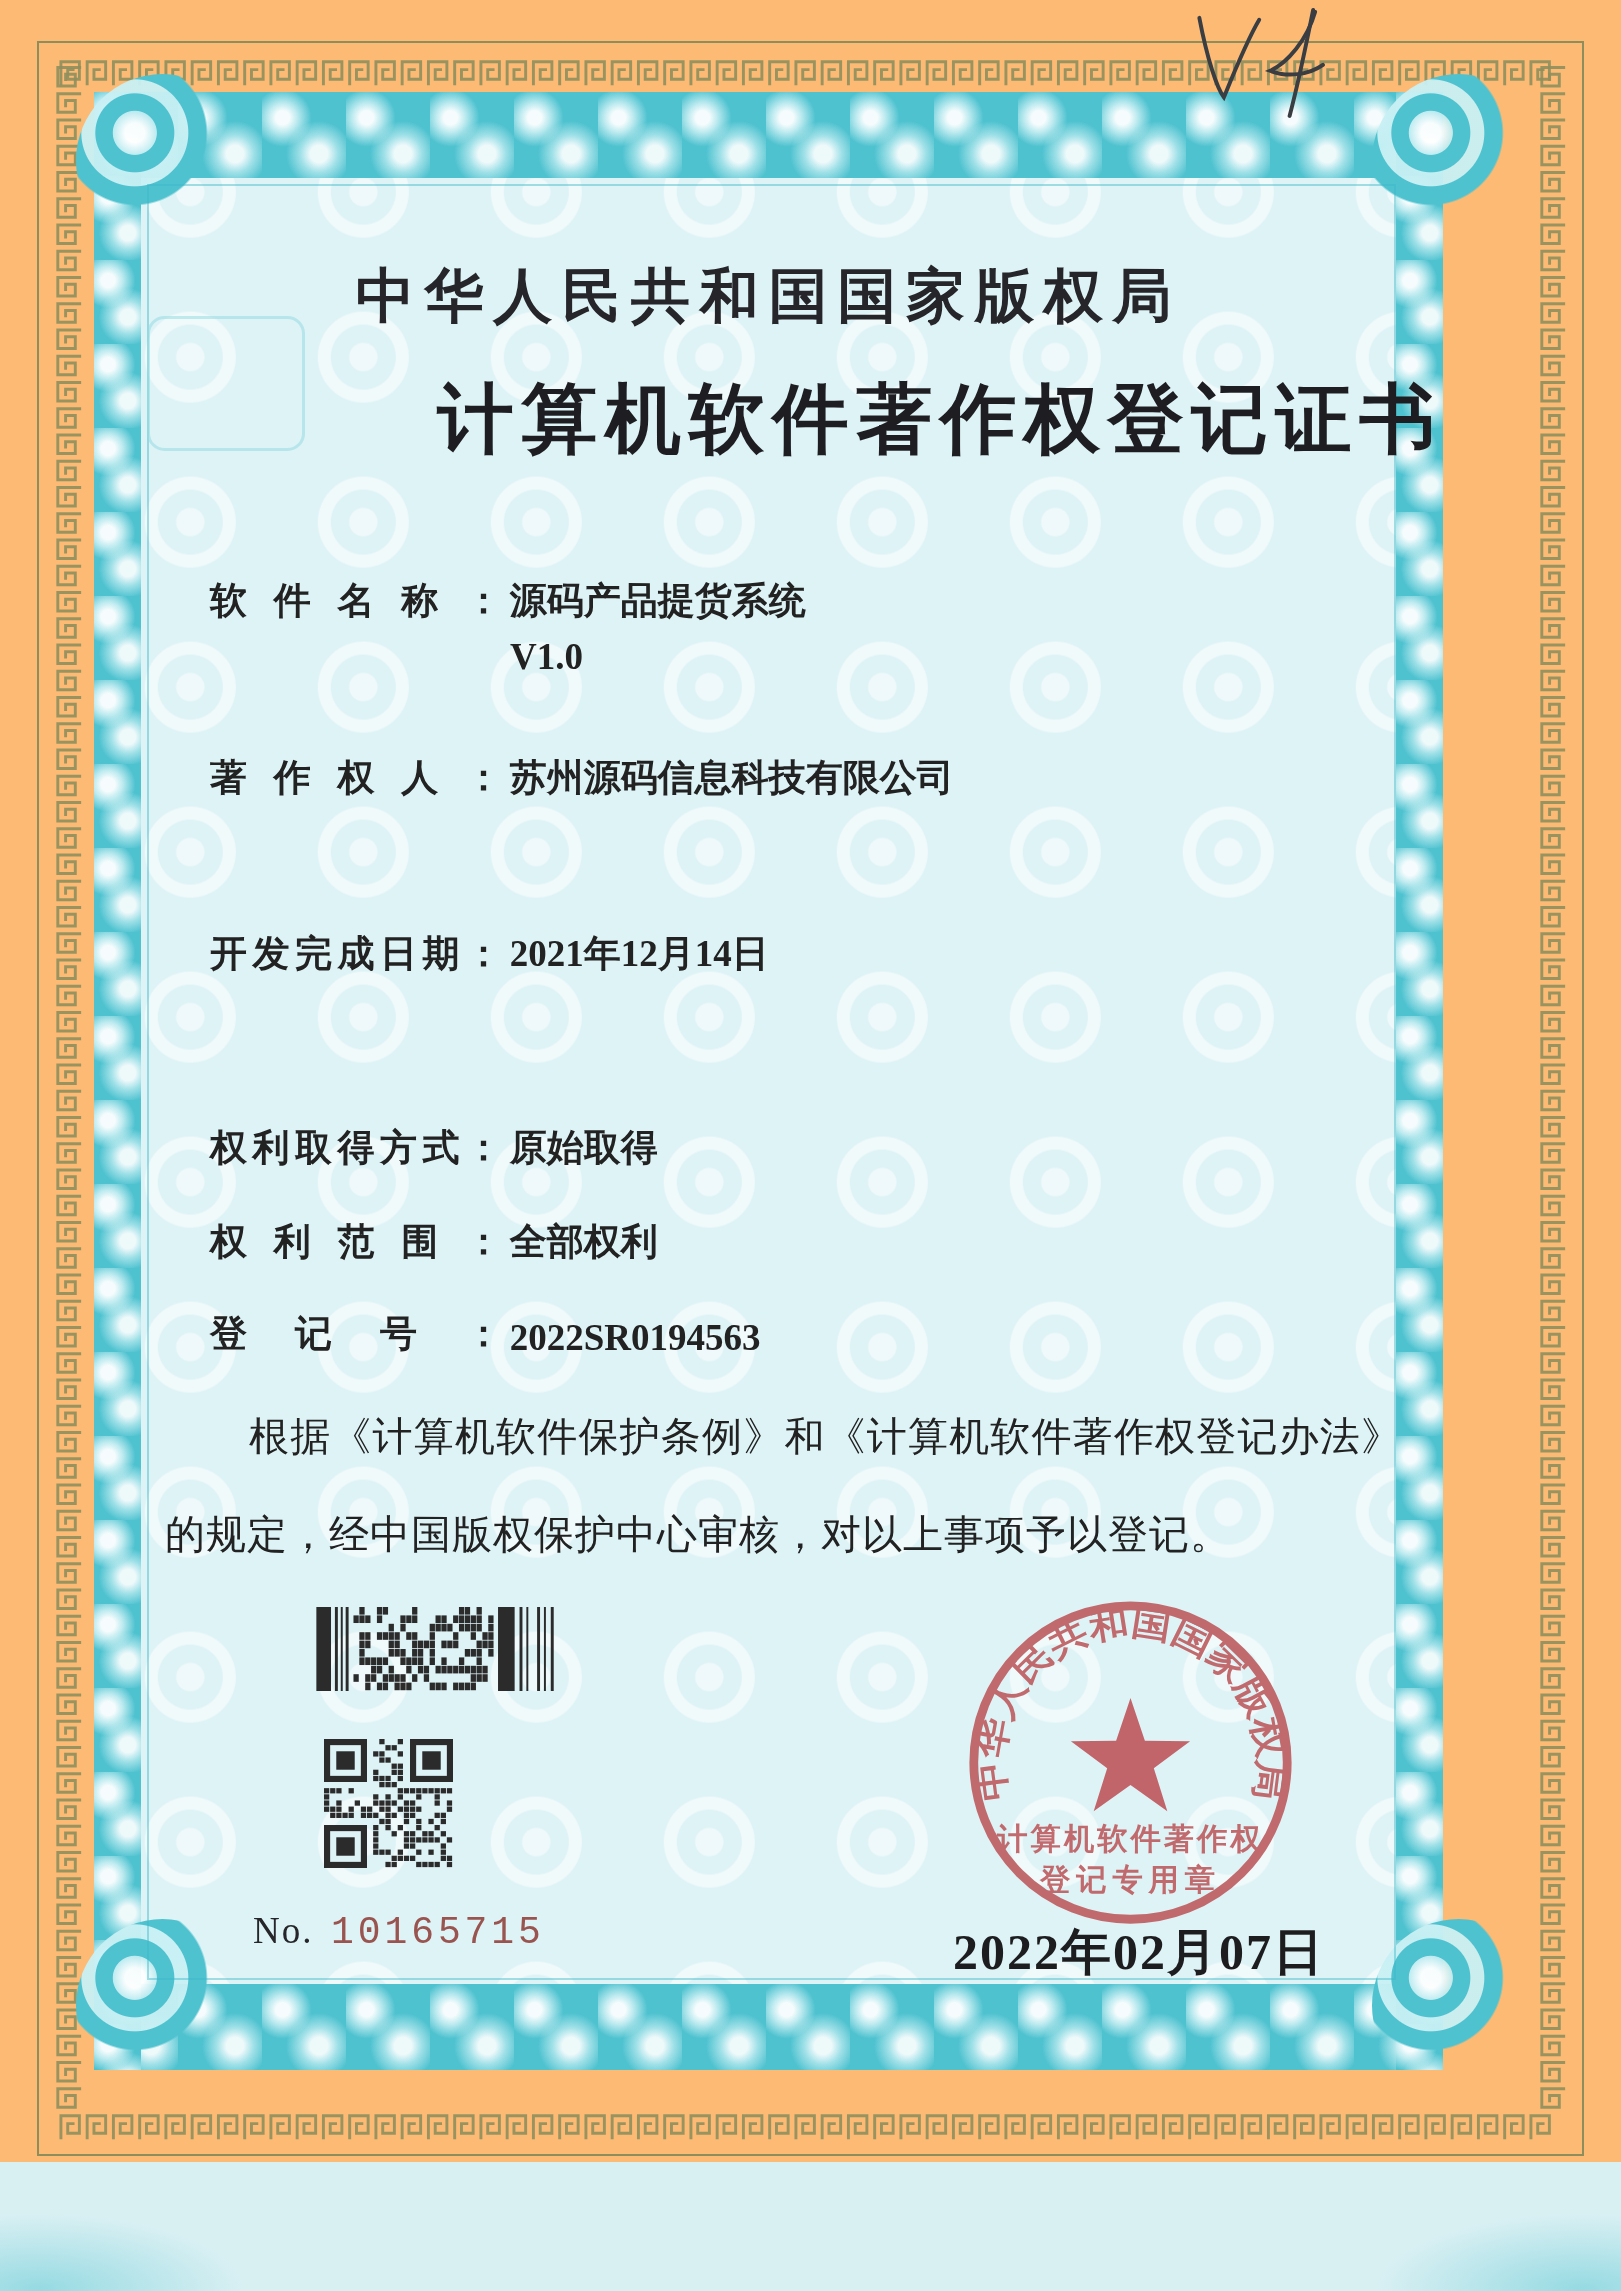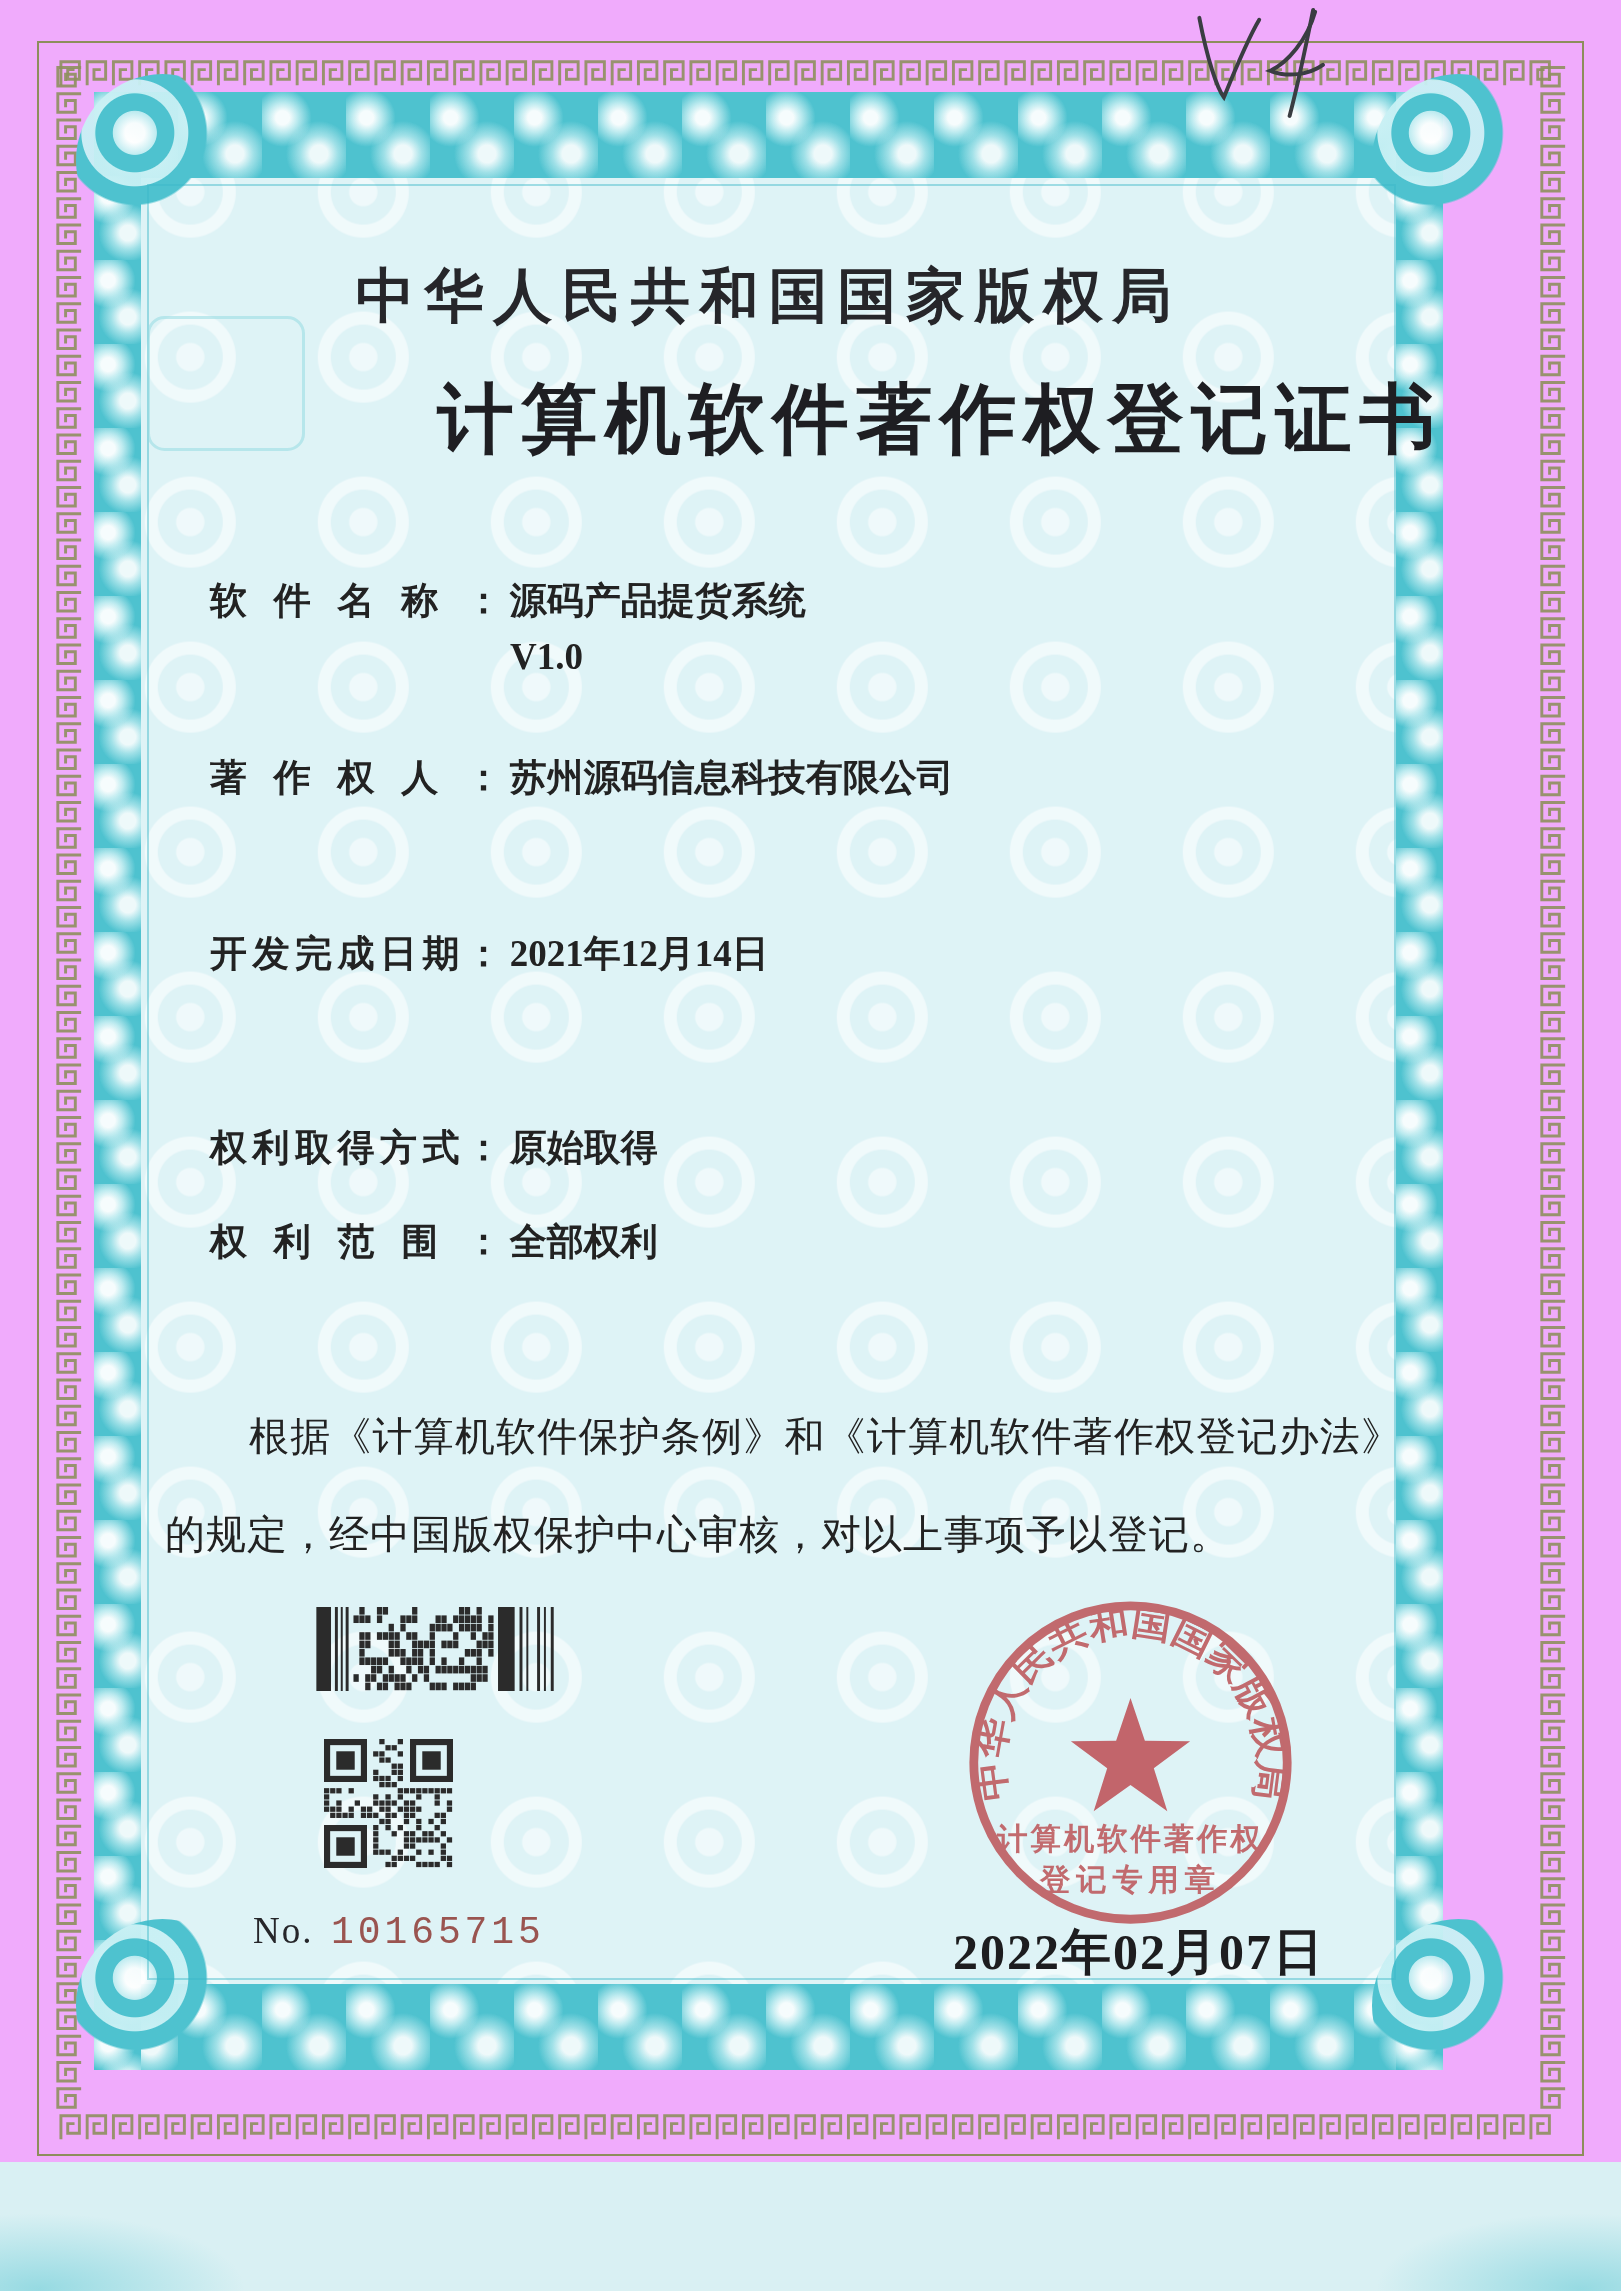--- a/index.html
+++ b/index.html
@@ -1,16 +1,16 @@
 <!DOCTYPE html>
 <html><head>
 <meta charset="utf-8">
 <style>
   html,body{margin:0;padding:0;background:#ffffff;}
-  .page{position:relative;width:1621px;height:2292px;background:#f0abfc;overflow:hidden;
+  .page{position:relative;width:1621px;height:2292px;background:#fdba74;overflow:hidden;
         font-family:"Liberation Serif","DejaVu Serif",serif;}
 
   
   .outer-line{position:absolute;left:37px;top:41px;width:1543px;height:2111px;
               border:2px solid #8d8e5c;}
   .meander{position:absolute;}
   .m-top{left:51px;top:55px;}
   .m-bottom{left:51px;top:2109px;}
   .m-left{left:51px;top:55px;}
   .m-right{left:1535px;top:55px;}
@@ -137,20 +137,23 @@
     <span class="lbl">著作权人：</span><span class="val">苏州源码信息科技有限公司</span>
   </div>
   <div class="row r3">
     <span class="lbl">开发完成日期：</span><span class="val">2021年12月14日</span>
   </div>
   <div class="row r6">
     <span class="lbl">权利范围：</span><span class="val">全部权利</span>
   </div>
   <div class="row r5">
     <span class="lbl">权利取得方式：</span><span class="val">原始取得</span>
+  </div>
+  <div class="row r7">
+    <span class="lbl">登记号：</span><span class="val">2022SR0194563</span>
   </div>
 
   <div class="statement">根据《计算机软件保护条例》和《计算机软件著作权登记办法》的规定，经中国版权保护中心审核，对以上事项予以登记。</div>
 
   <div class="barcode" id="barcode"><svg width="241" height="84" viewBox="0 0 246 86">
         <rect x="0" y="0" width="15" height="86" fill="#2b2b2b"></rect>
         <rect x="19" y="0" width="3" height="86" fill="#2b2b2b"></rect>
         <rect x="25" y="0" width="2" height="86" fill="#2b2b2b"></rect>
         <rect x="30" y="0" width="3" height="86" fill="#2b2b2b"></rect>
         <rect x="38" y="8.6" width="5.4" height="7.8" fill="#2b2b2b"></rect>

